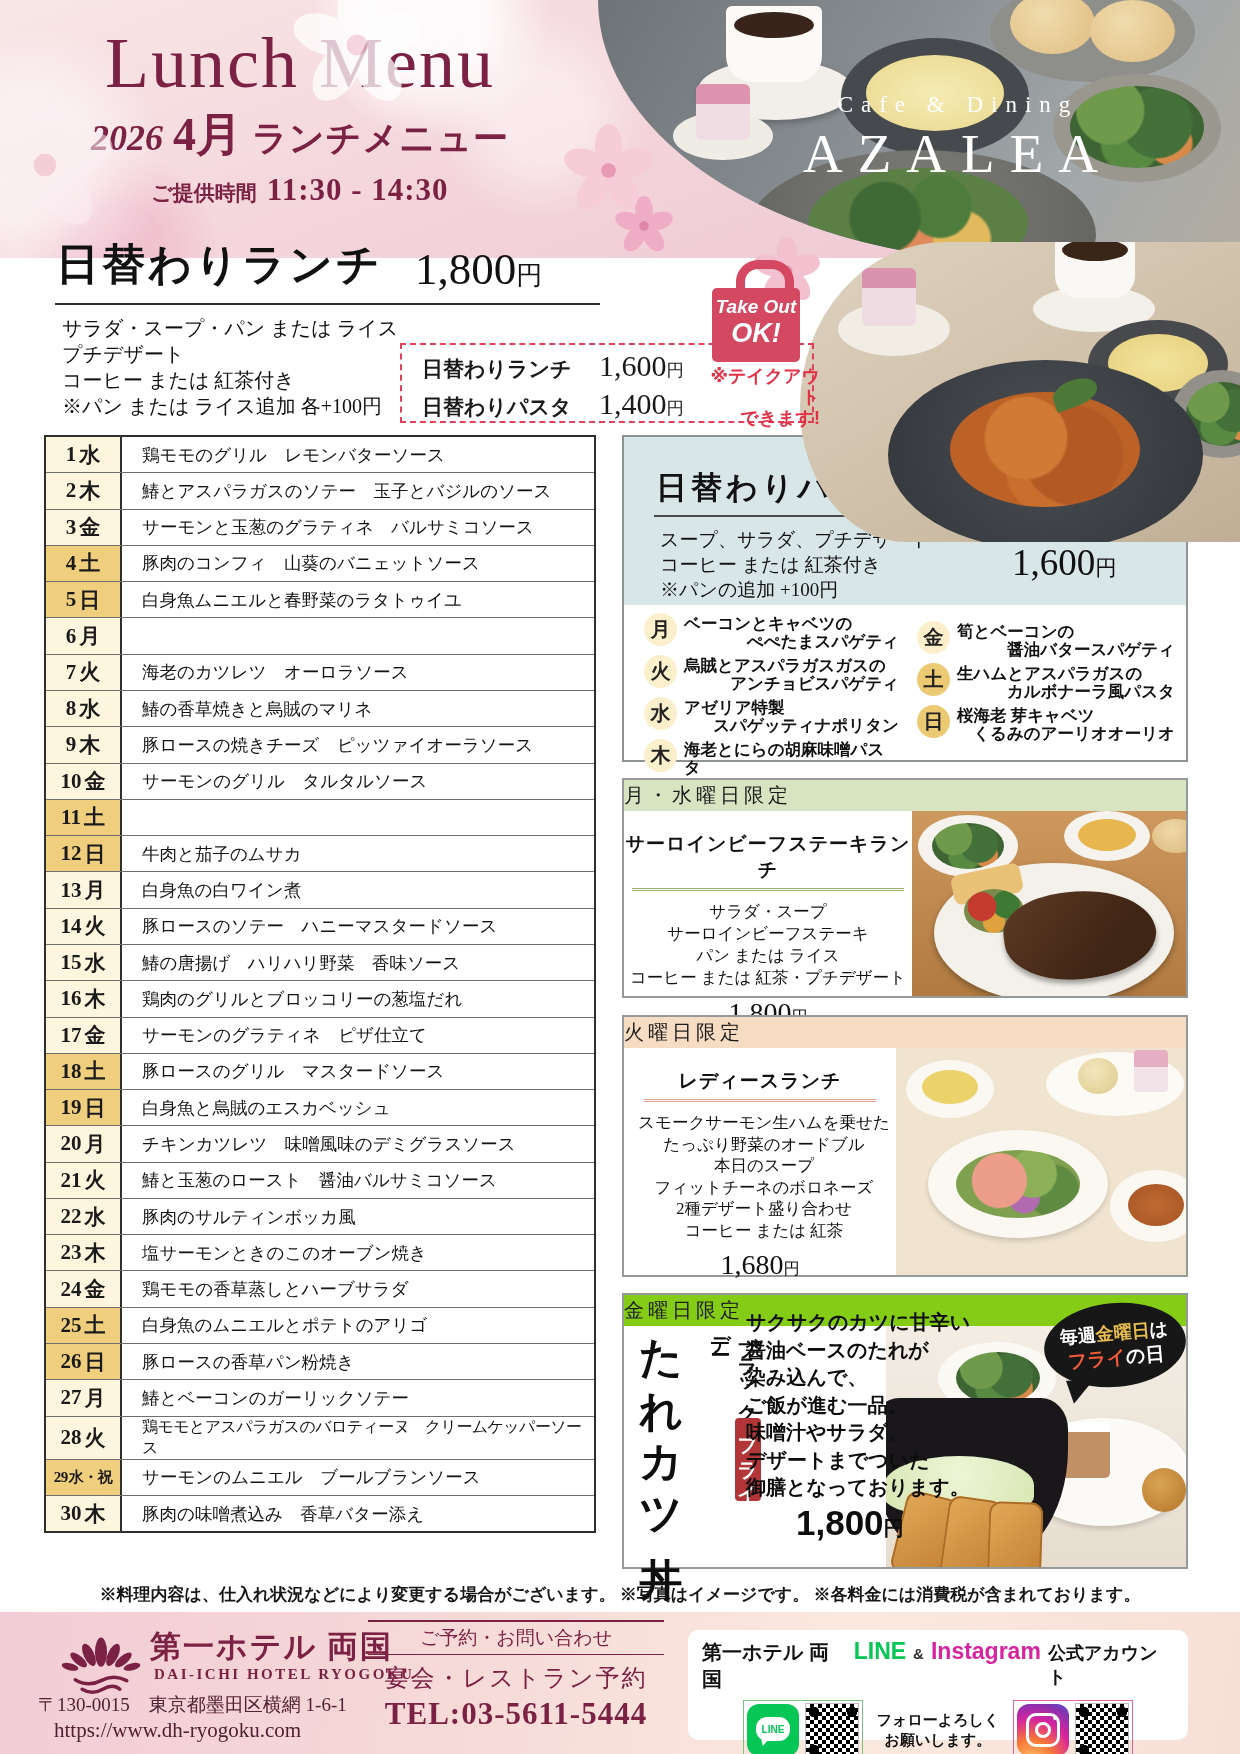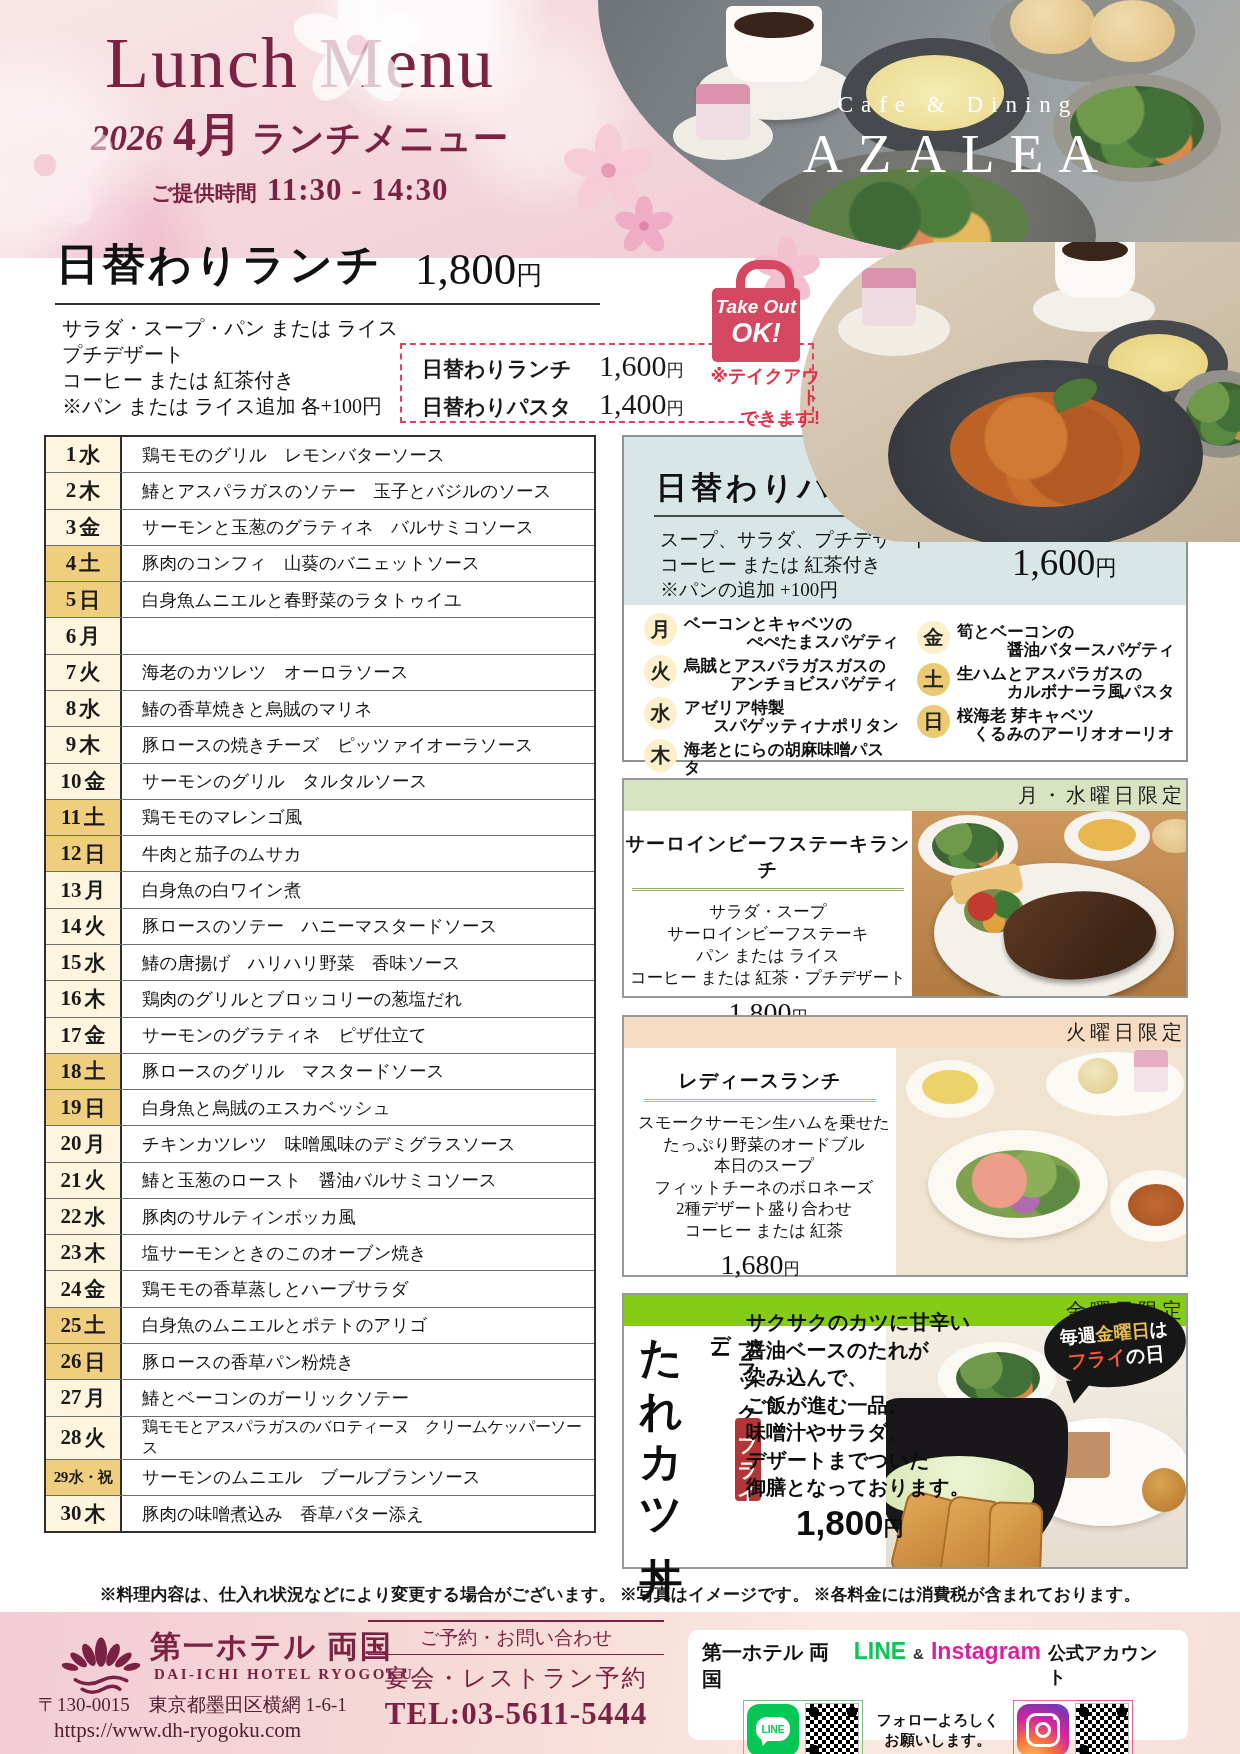--- a/index.html
+++ b/index.html
@@ -108,21 +108,21 @@
   .cal-row:last-child{border-bottom:none;}
   .cal-day{width:74px;background:#fdf5dd;border-right:2px solid #2e2e2e;display:flex;align-items:center;justify-content:center;
            gap:3px;font-weight:bold;font-size:21px;}
   .cal-row.gold .cal-day{background:#efce7e;}
   .cal-row.hd .cal-day{font-size:15px;gap:1px;letter-spacing:-0.5px;}
   .cal-menu{flex:1;display:flex;align-items:center;padding-left:20px;font-size:17.5px;color:#141414;}
   .cal-row.tight .cal-menu{font-size:16px;letter-spacing:-0.6px;}
 
   
   .rbox{position:absolute;left:622px;width:566px;background:#fff;border:2px solid #96999a;box-sizing:border-box;z-index:2;}
-  .box-header{height:31px;line-height:31px;text-align:right;font-size:20px;letter-spacing:4px;color:#1c1c1c;}
+  .box-header{height:31px;line-height:31px;text-align:left;font-size:20px;letter-spacing:4px;color:#1c1c1c;}
 
   
   .pasta-box{top:435px;height:327px;border-color:#8d9293;}
   .pasta-blue{position:absolute;left:0;top:0;width:100%;height:168px;background:#d9e6e8;}
   .pasta-title{position:absolute;left:32px;top:30px;font-size:31px;font-weight:bold;letter-spacing:4px;color:#111;}
   .pasta-underline{position:absolute;left:30px;top:78px;width:262px;height:1.5px;background:#4a4a4a;}
   .pasta-desc{position:absolute;left:36px;top:90px;font-size:19px;line-height:25px;color:#111;}
   .pasta-price{position:absolute;left:388px;top:104px;font-size:37px;color:#111;z-index:4;}
   .pw-col{position:absolute;display:flex;flex-direction:column;gap:5px;}
   .pw-left{left:20px;top:176px;width:255px;}
@@ -467,21 +467,20 @@
           <span>10</span>
           <span>金</span>
         </div>
         <div class="cal-menu">サーモンのグリル　タルタルソース</div>
       </div>
     <div class="cal-row gold">
         <div class="cal-day">
           <span>11</span>
           <span>土</span>
         </div>
-        <div class="cal-menu">鶏モモのマレンゴ風</div>
       </div>
     <div class="cal-row gold">
         <div class="cal-day">
           <span>12</span>
           <span>日</span>
         </div>
         <div class="cal-menu">牛肉と茄子のムサカ</div>
       </div>
     <div class="cal-row">
         <div class="cal-day">

